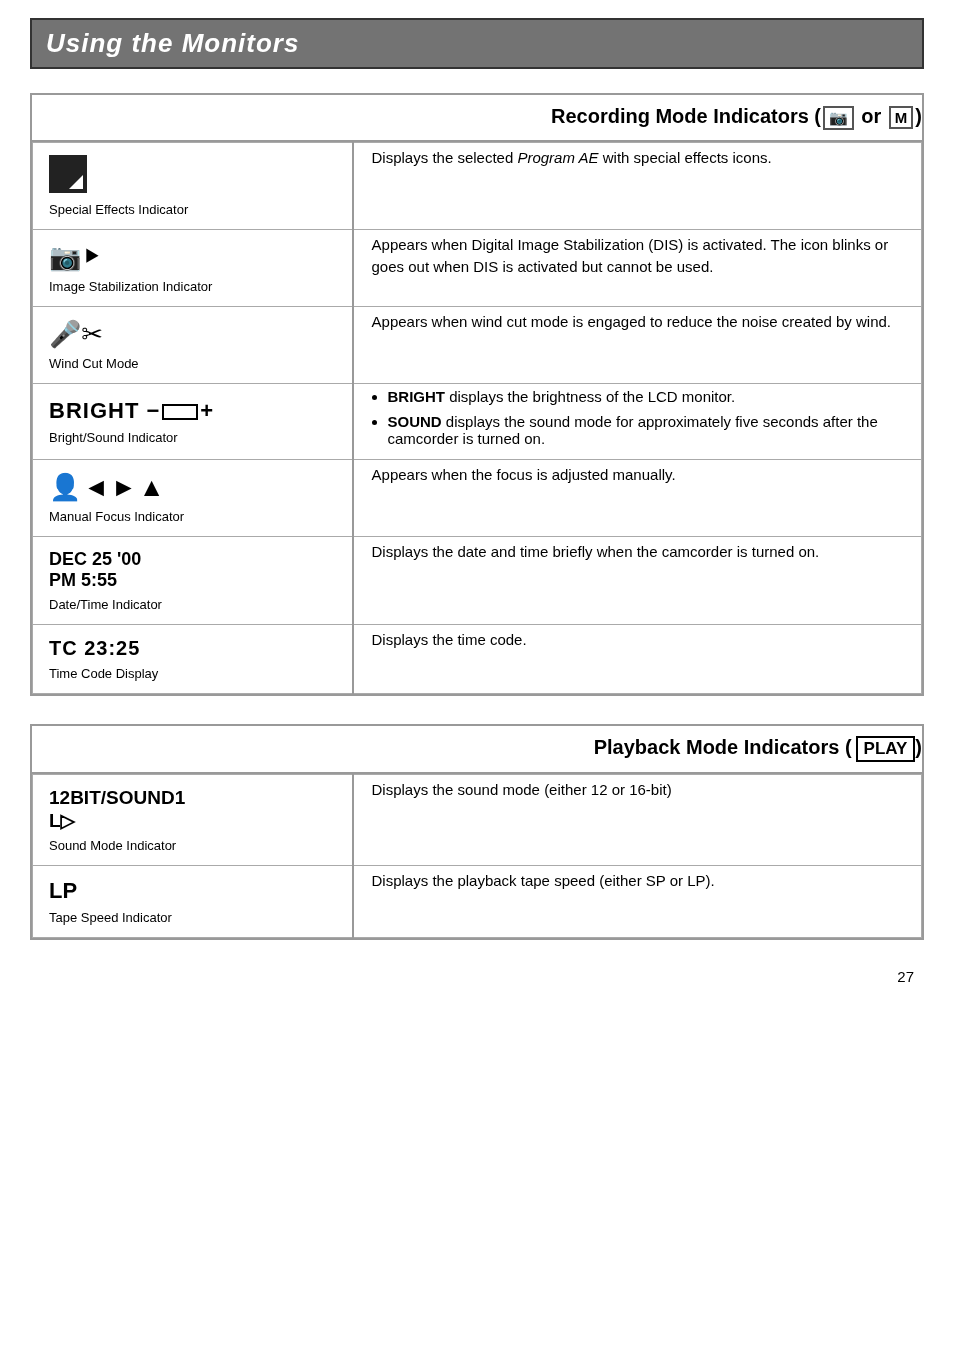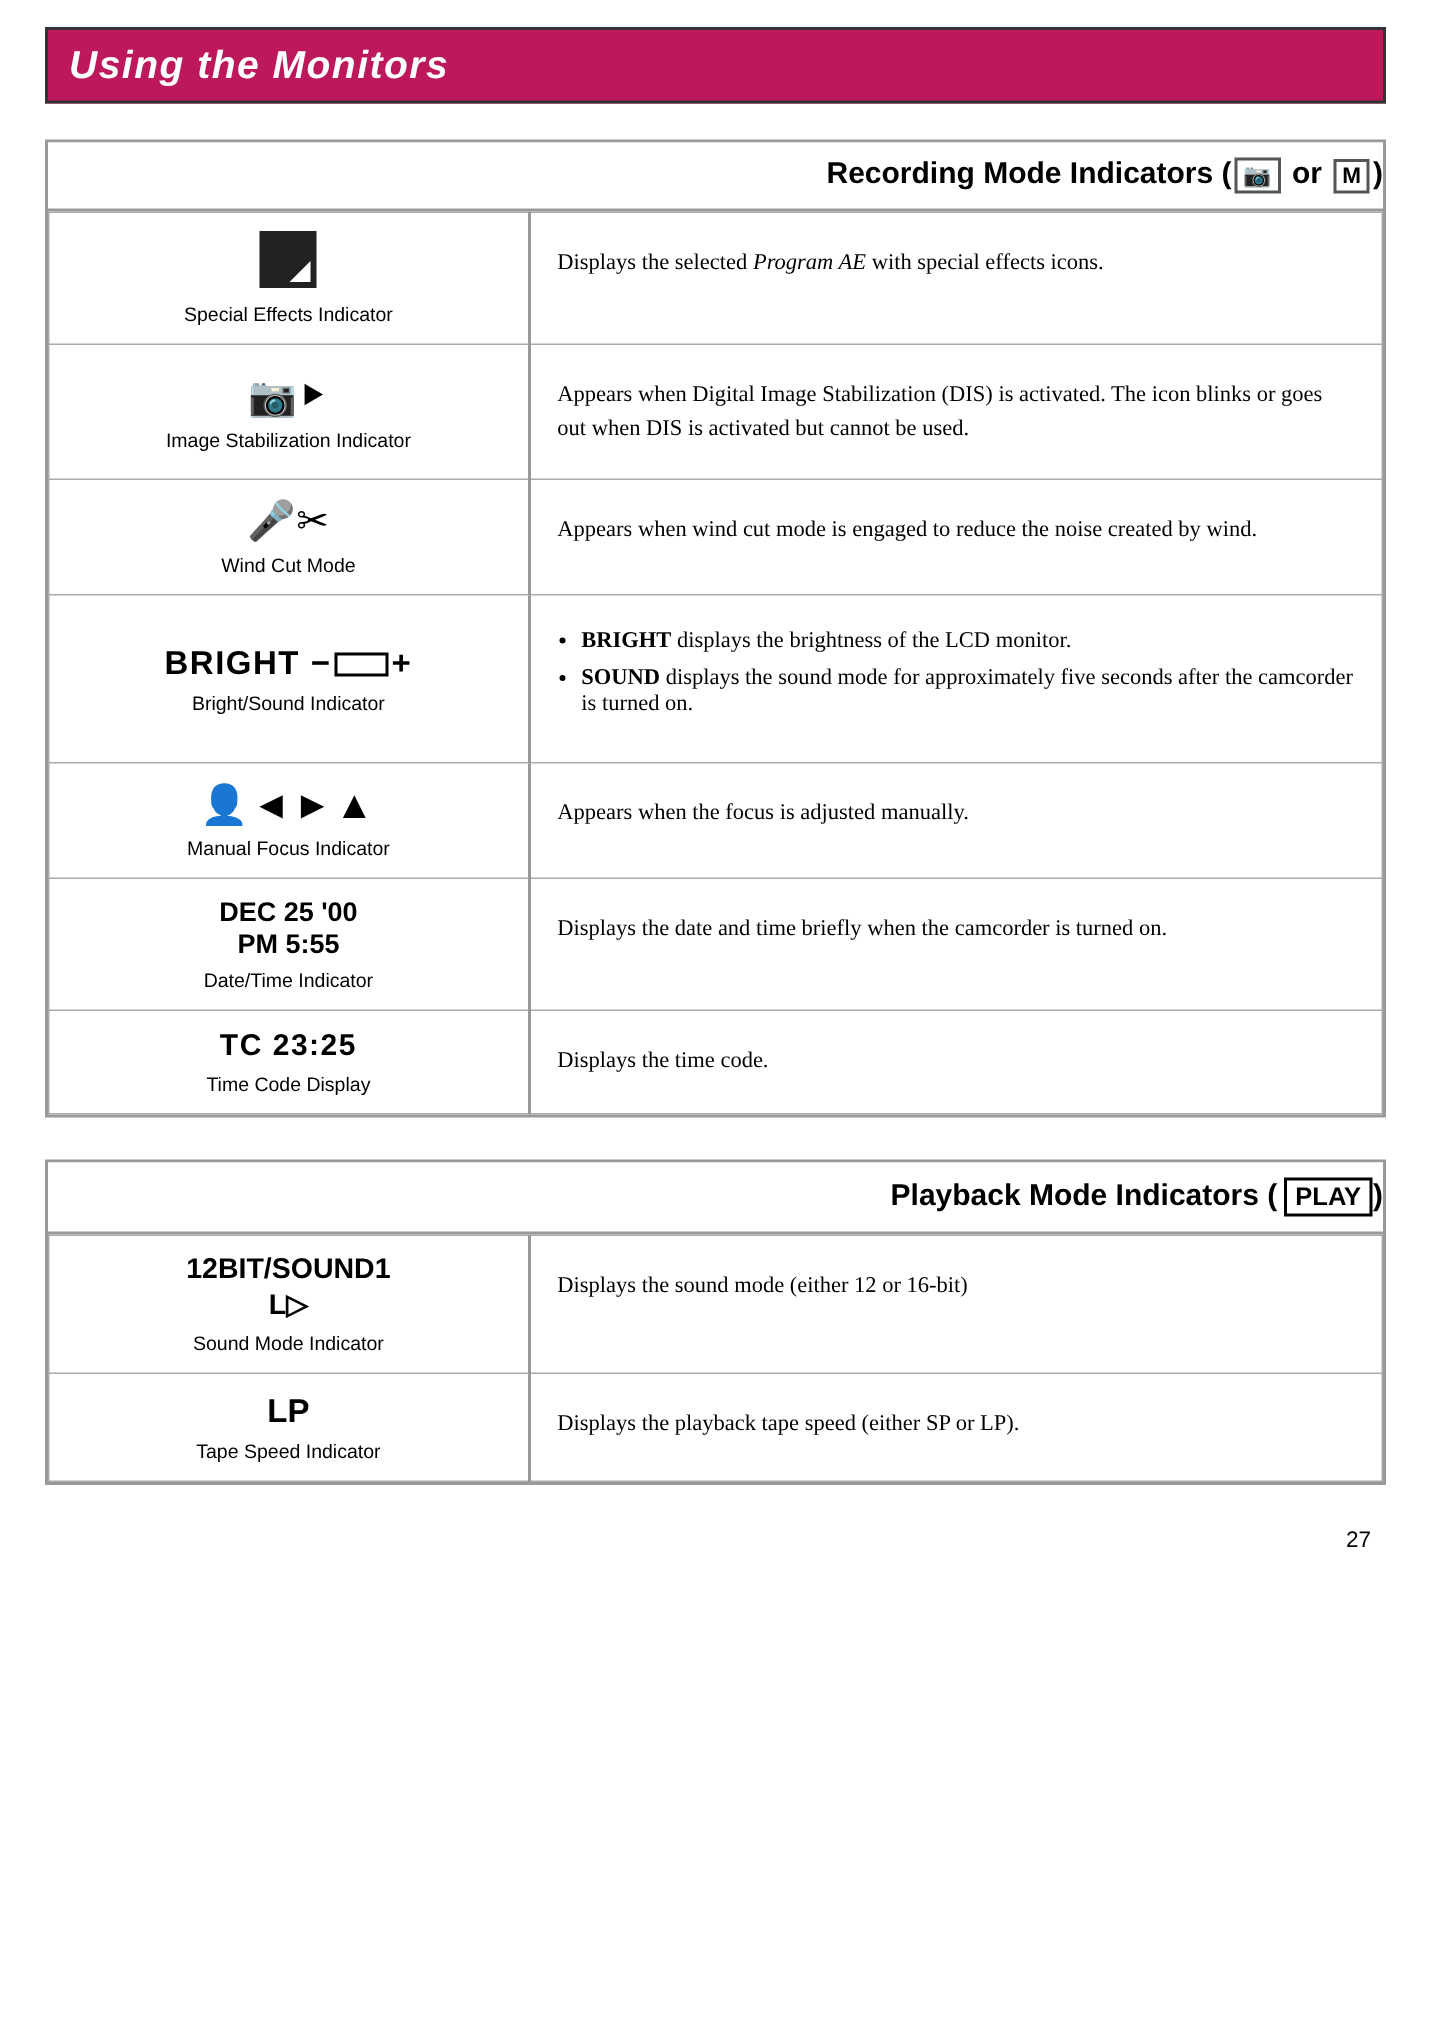--- a/index.html
+++ b/index.html
@@ -8,21 +8,21 @@
       font-size: 15px;
       background: #fff;
       color: #000;
       width: 954px;
       min-height: 1352px;
       padding: 18px 30px 30px 30px;
     }
 
     
     .page-header {
-      background: #be185d;
+      background: #737373;
       padding: 8px 14px;
       margin-bottom: 24px;
       border: 2px solid #333;
     }
     .page-header h1 {
       font-size: 26px;
       font-weight: bold;
       color: #fff;
       font-style: italic;
       letter-spacing: 1px;
@@ -47,28 +47,27 @@
       width: 100%;
       border-collapse: collapse;
     }
     .indicator-table td {
       border: 1px solid #aaa;
       vertical-align: middle;
       padding: 12px 16px;
     }
     .indicator-table .icon-cell {
       width: 36%;
-      text-align: center;
+      text-align: left;
       border-right: 2px solid #999;
     }
     .indicator-table .desc-cell {
       width: 64%;
       vertical-align: top;
-      padding: 22px 18px;
-      font-family: Liberation Serif, serif;
+      padding: 4px 18px;
     }
 
     .indicator-name {
       font-size: 13px;
       margin-top: 6px;
       display: block;
     }
 
     
     .icon-special-effects {

